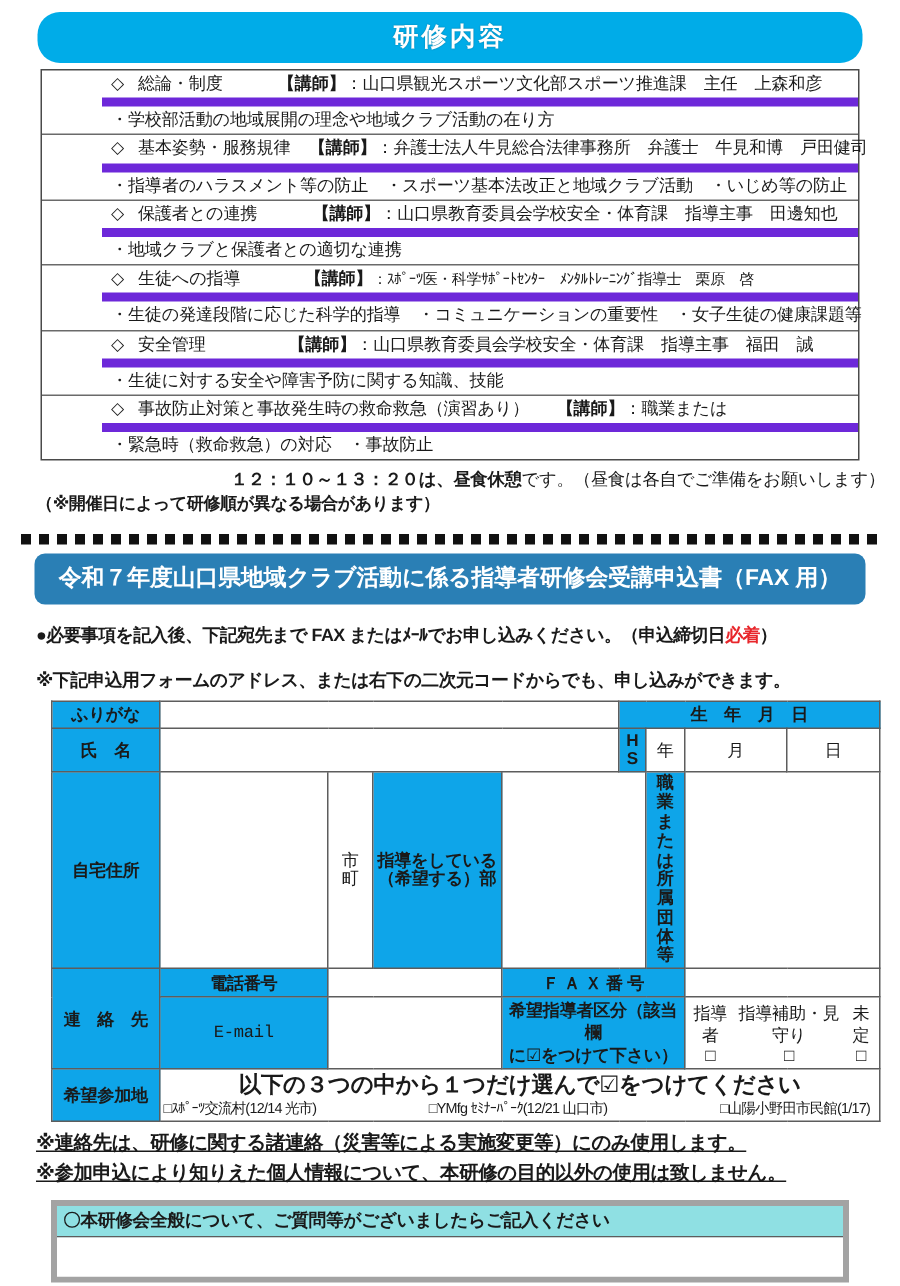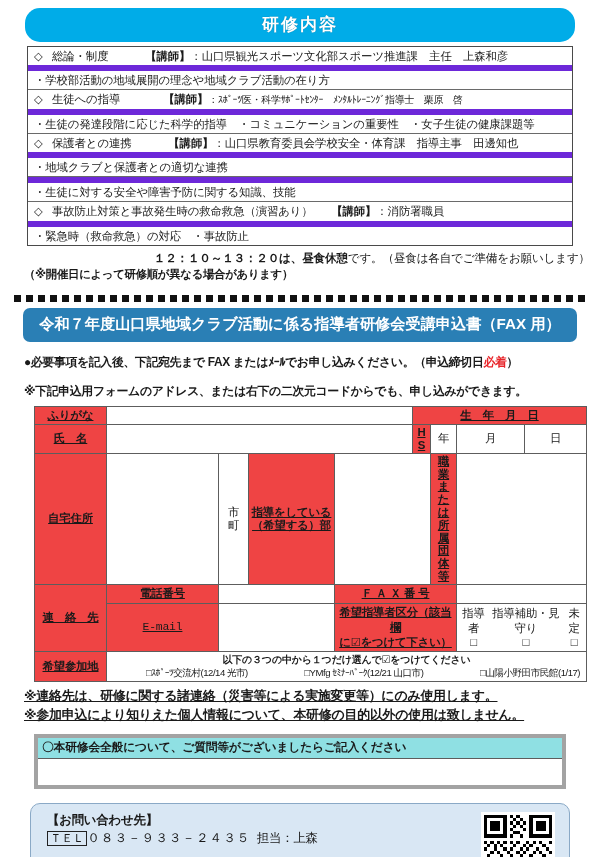--- a/index.html
+++ b/index.html
@@ -35,20 +35,21 @@
     width: calc(100% - 34px);
   }
   .program .prow { border-bottom: 1px solid #6a6a6a; }
   .program .prow:last-child { border-bottom: none; }
   .pline {
     font-size: 11.4px;
     line-height: 1.42;
     padding: 1px 4px 1px 6px;
     white-space: nowrap;
     letter-spacing: -0.1px;
+    margin-left: 40px;
   }
   .pline.sub { border-top: 6px solid #6d28d9; }
   .dia { letter-spacing: 0; }
   .lect { font-weight: bold; }
   .narrow { font-size: 10px; letter-spacing: -0.3px; }
 
   .note-lunch {
     font-size: 11.6px; font-weight: bold;
     margin: 5px 0 1px 24px; letter-spacing: -0.2px; text-align: right;
   }
@@ -93,31 +94,31 @@
     table-layout: fixed;
   }
   .form td {
     border: 1px solid #5d5d5d;
     font-size: 11.4px;
     padding: 1px 2px;
     text-align: center;
     vertical-align: middle;
     letter-spacing: -0.2px;
   }
-  .lbl { background: #ef4444; font-weight: bold; text-decoration: underline; }
+  .lbl { background: #0ea5e9; font-weight: bold; }
   .blank { background: #ffffff; }
   .tall { height: 29px; }
   .short { height: 19px; }
   .sp3 { letter-spacing: 3px; }
   .sp5 { letter-spacing: 5px; }
   .vert { font-size: 10.4px; line-height: 1.12; letter-spacing: 0; }
   .mono-lbl { font-family: "Liberation Mono", monospace; font-size: 11px; font-weight: normal; }
   .leftal { text-align: left; padding-left: 5px; }
   .tiny { font-size: 10.2px; letter-spacing: -0.4px; }
-  .tiny2 { font-size: 9.6px; letter-spacing: -0.5px; margin-left: 37px; }
+  .tiny2 { font-size: 9.6px; letter-spacing: -0.5px; }
   .cb { font-size: 11px; }
   .hdrow td { height: 16px; }
 
   .privacy { margin: 4px 14px 0 14px; }
   .privacy div {
     font-size: 13px; font-weight: bold; line-height: 1.5;
     letter-spacing: -0.3px; white-space: nowrap; text-decoration: underline;
   }
 
   
@@ -168,51 +169,66 @@
     <div class="prow">
       <div class="pline">
         <span class="dia">◇</span>
         &nbsp;&nbsp;<span>総論・制度</span>
         &nbsp;&nbsp;&nbsp;&nbsp;&nbsp;&nbsp;&nbsp;&nbsp;&nbsp;&nbsp;
         <span class="lect">【講師】</span><span>：山口県観光スポーツ文化部スポーツ推進課　主任　上森和彦</span>
       </div>
       <div class="pline sub">・学校部活動の地域展開の理念や地域クラブ活動の在り方</div>
     </div>
 
+    <div class="prow">
+      <div class="pline">
+        <span class="dia">◇</span>
+        &nbsp;&nbsp;<span>基本姿勢・服務規律</span>
+        &nbsp;&nbsp;
+        <span class="lect">【講師】</span><span>：弁護士法人牛見総合法律事務所　弁護士　牛見和博　戸田健司</span>
+      </div>
+      <div class="pline sub">・指導者のハラスメント等の防止　・スポーツ基本法改正と地域クラブ活動　・いじめ等の防止</div>
+    </div>
+
+    <div class="prow">
+      <div class="pline">
+        <span class="dia">◇</span>
+        &nbsp;&nbsp;<span>保護者との連携</span>
+        &nbsp;&nbsp;&nbsp;&nbsp;&nbsp;&nbsp;&nbsp;&nbsp;&nbsp;&nbsp;
+        <span class="lect">【講師】</span><span>：山口県教育委員会学校安全・体育課　指導主事　田邊知也</span>
+      </div>
+      <div class="pline sub">・地域クラブと保護者との適切な連携</div>
+    </div>
 
     <div class="prow">
       <div class="pline">
         <span class="dia">◇</span>
         &nbsp;&nbsp;<span>生徒への指導</span>
         &nbsp;&nbsp;&nbsp;&nbsp;&nbsp;&nbsp;&nbsp;&nbsp;&nbsp;&nbsp;&nbsp;&nbsp;
         <span class="lect">【講師】</span><span class="narrow">：ｽﾎﾟｰﾂ医・科学ｻﾎﾟｰﾄｾﾝﾀｰ　ﾒﾝﾀﾙﾄﾚｰﾆﾝｸﾞ指導士　栗原　啓</span>
       </div>
       <div class="pline sub">・生徒の発達段階に応じた科学的指導　・コミュニケーションの重要性　・女子生徒の健康課題等</div>
     </div>
 
     <div class="prow">
       <div class="pline">
         <span class="dia">◇</span>
-        &nbsp;&nbsp;<span>保護者との連携</span>
-        &nbsp;&nbsp;&nbsp;&nbsp;&nbsp;&nbsp;&nbsp;&nbsp;&nbsp;&nbsp;
-        <span class="lect">【講師】</span><span>：山口県教育委員会学校安全・体育課　指導主事　田邊知也</span>
-      </div>
-      <div class="pline sub">・地域クラブと保護者との適切な連携</div>
-    </div>
-
-    <div class="prow">
+        &nbsp;&nbsp;<span>安全管理</span>
+        &nbsp;&nbsp;&nbsp;&nbsp;&nbsp;&nbsp;&nbsp;&nbsp;&nbsp;&nbsp;&nbsp;&nbsp;&nbsp;&nbsp;&nbsp;&nbsp;
+        <span class="lect">【講師】</span><span>：山口県教育委員会学校安全・体育課　指導主事　福田　誠</span>
+      </div>
       <div class="pline sub">・生徒に対する安全や障害予防に関する知識、技能</div>
     </div>
 
     <div class="prow">
       <div class="pline">
         <span class="dia">◇</span>
         &nbsp;&nbsp;<span>事故防止対策と事故発生時の救命救急（演習あり）</span>
         &nbsp;&nbsp;&nbsp;&nbsp;
-        <span class="lect">【講師】</span><span>：消防署職員</span>
+        <span class="lect">【講師】</span><span>：職業または</span>
       </div>
       <div class="pline sub">・緊急時（救命救急）の対応　・事故防止</div>
     </div>
   </div>
 
   <div class="note-lunch">
     <span>１２：１０～１３：２０は、</span><span>昼食休憩</span><span class="plain">です。（昼食は各自でご準備をお願いします）</span>
   </div>
   <div class="note-order">（※開催日によって研修順が異なる場合があります）</div>
 
@@ -307,21 +323,21 @@
             <td class="cb" style="border:none;padding:0">□</td>
           </tr>
         </tbody>
             </table>
       </td>
     </tr>
 
     <tr>
       <td class="lbl tall">希望参加地</td>
       <td class="blank tall leftal" colspan="8">
-        <div style="font-weight:bold;font-size:10px;letter-spacing:-0.2px">以下の３つの中から１つだけ選んで☑をつけてください</div>
+        <div style="font-weight:bold;font-size:15px;letter-spacing:-0.2px">以下の３つの中から１つだけ選んで☑をつけてください</div>
         <div class="tiny2" style="display:flex;justify-content:space-between;padding-right:4px">
           <span>□ｽﾎﾟｰﾂ交流村(12/14 光市)</span>
           <span>□YMfg ｾﾐﾅｰﾊﾟｰｸ(12/21 山口市)</span>
           <span>□山陽小野田市民館(1/17)</span>
         </div>
       </td>
     </tr>
   </tbody>
     </table>
 

